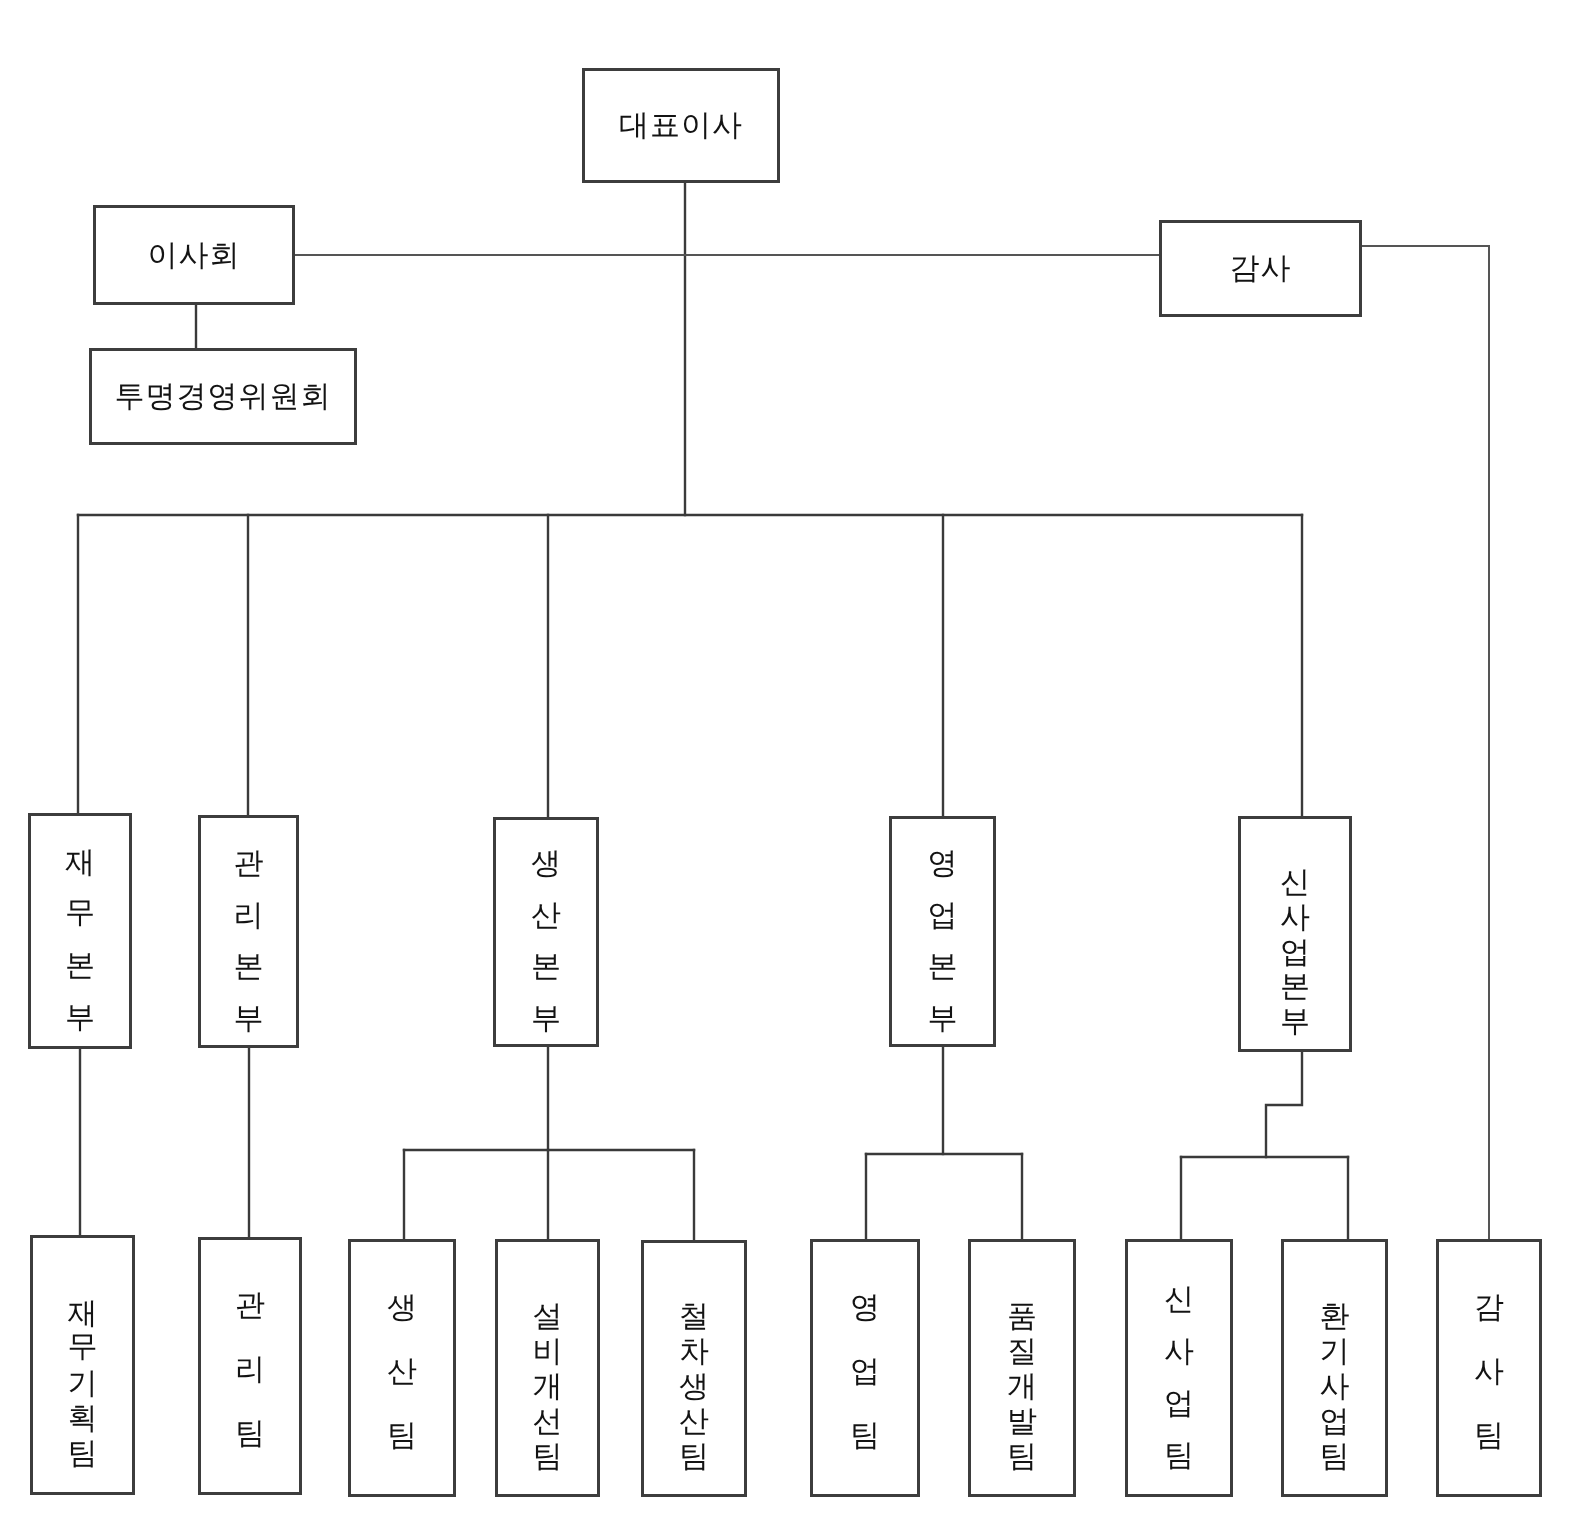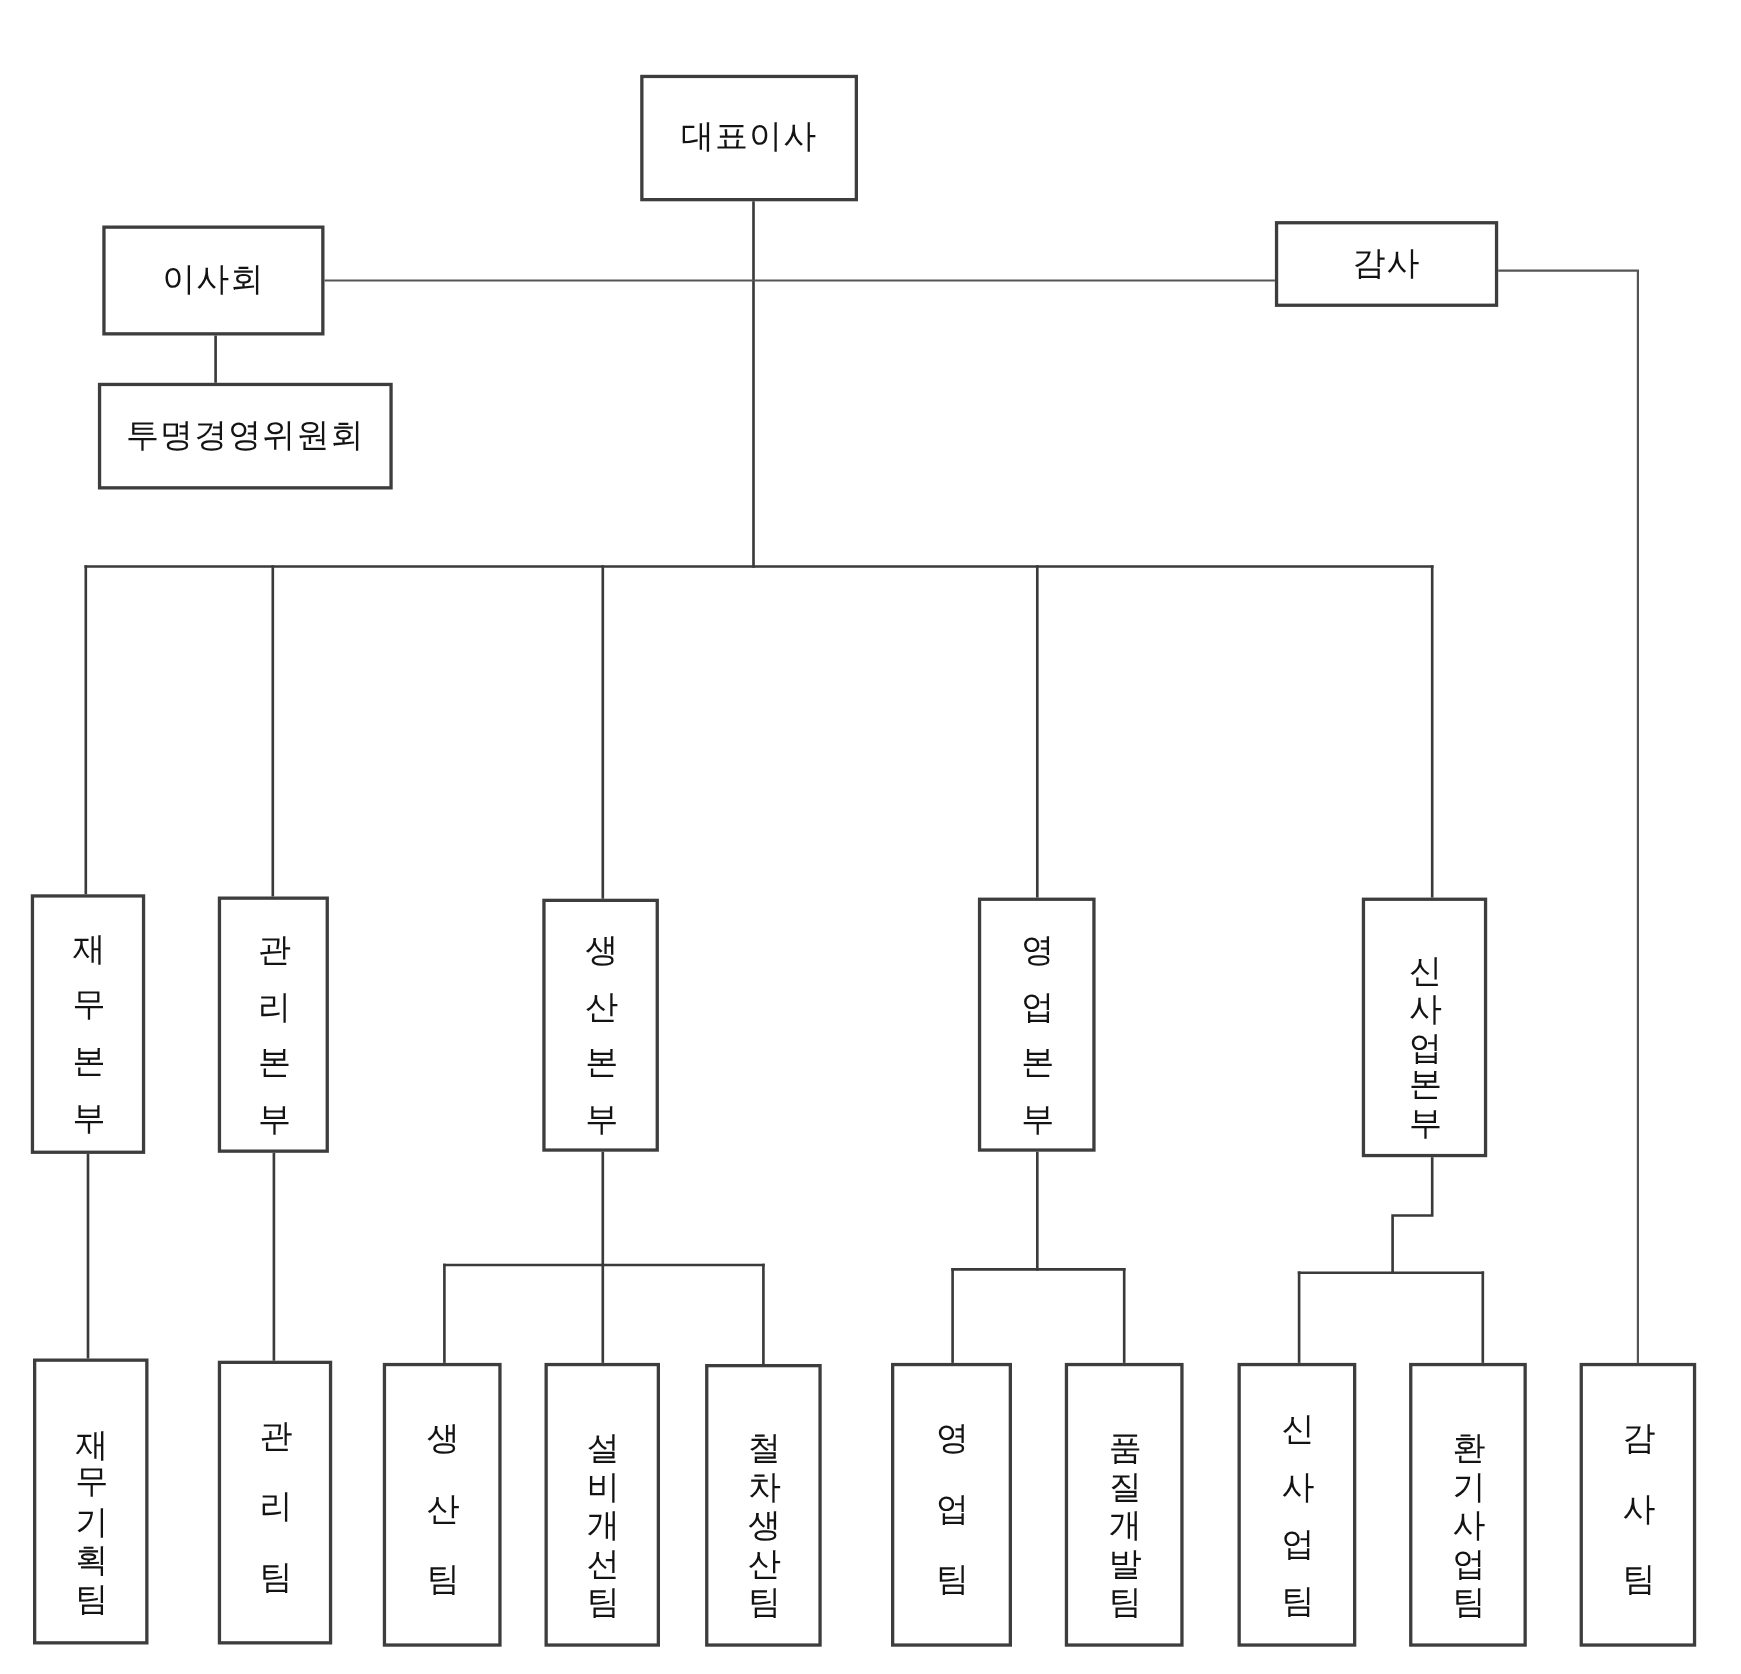--- a/index.html
+++ b/index.html
@@ -116,21 +116,21 @@
   </svg>
 
   <div class="node-box" style="left:93px; top:205px; width:202px; height:100px;">
     <span class="node-label">이사회</span>
   </div>
 
   <div class="node-box" style="left:582px; top:68px; width:198px; height:115px;">
     <span class="node-label">대표이사</span>
   </div>
 
-  <div class="node-box" style="left:1159px; top:201px; width:203px; height:78px;">
+  <div class="node-box" style="left:1159px; top:220px; width:203px; height:97px;">
     <span class="node-label">감사</span>
   </div>
 
   <div class="node-box" style="left:67px; top:348px; width:268px; height:97px;margin-left:22px;">
     <span class="node-label">투명경영위원회</span>
   </div>
 
   <div class="node-box" style="left:28px; top:813px; width:104px; height:236px;">
     <span class="node-label vertical loose">재무본부</span>
   </div>

